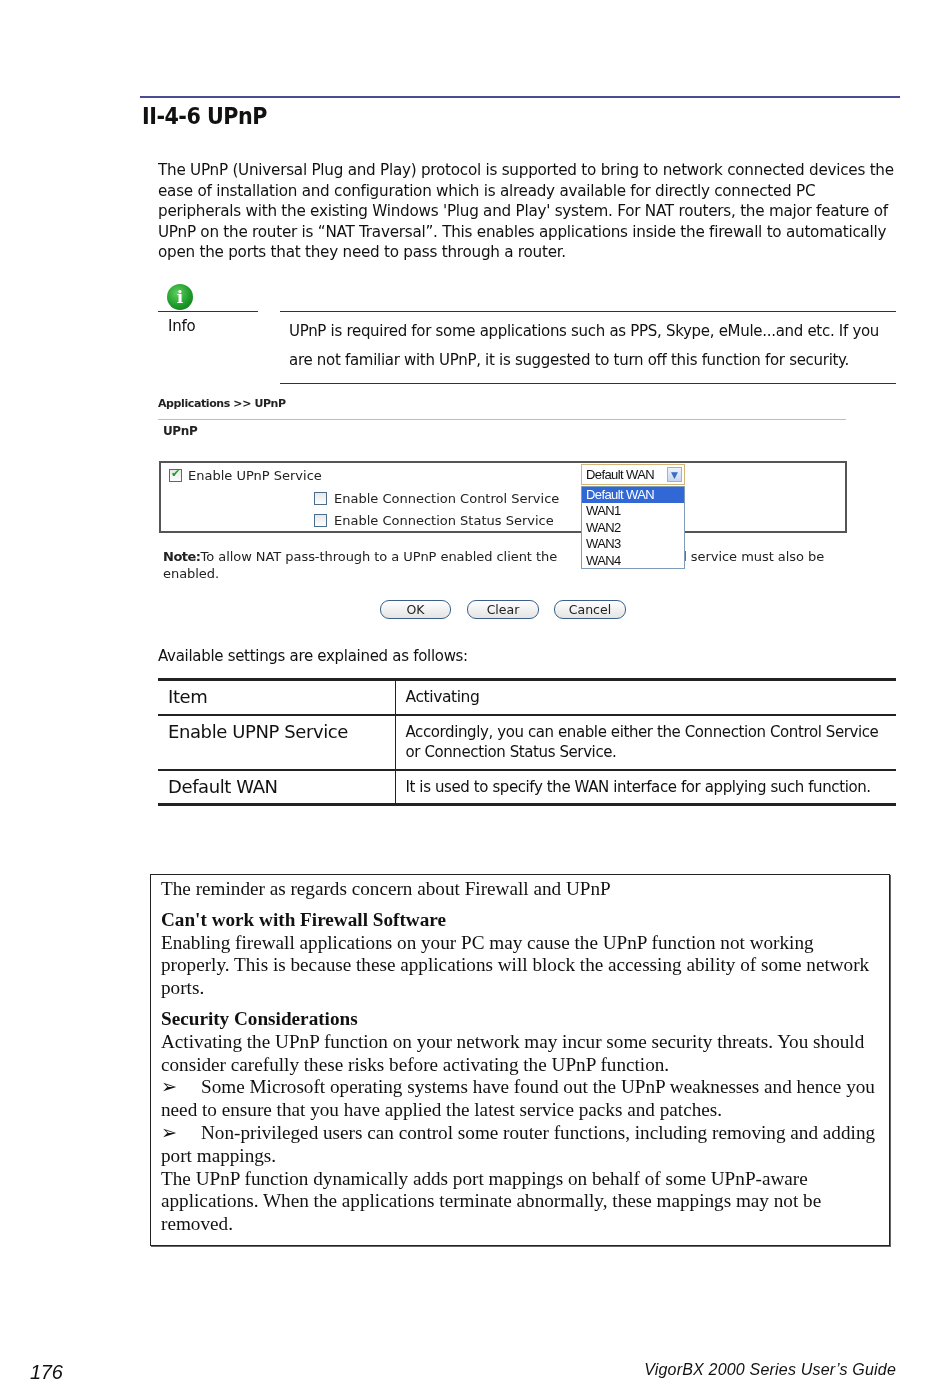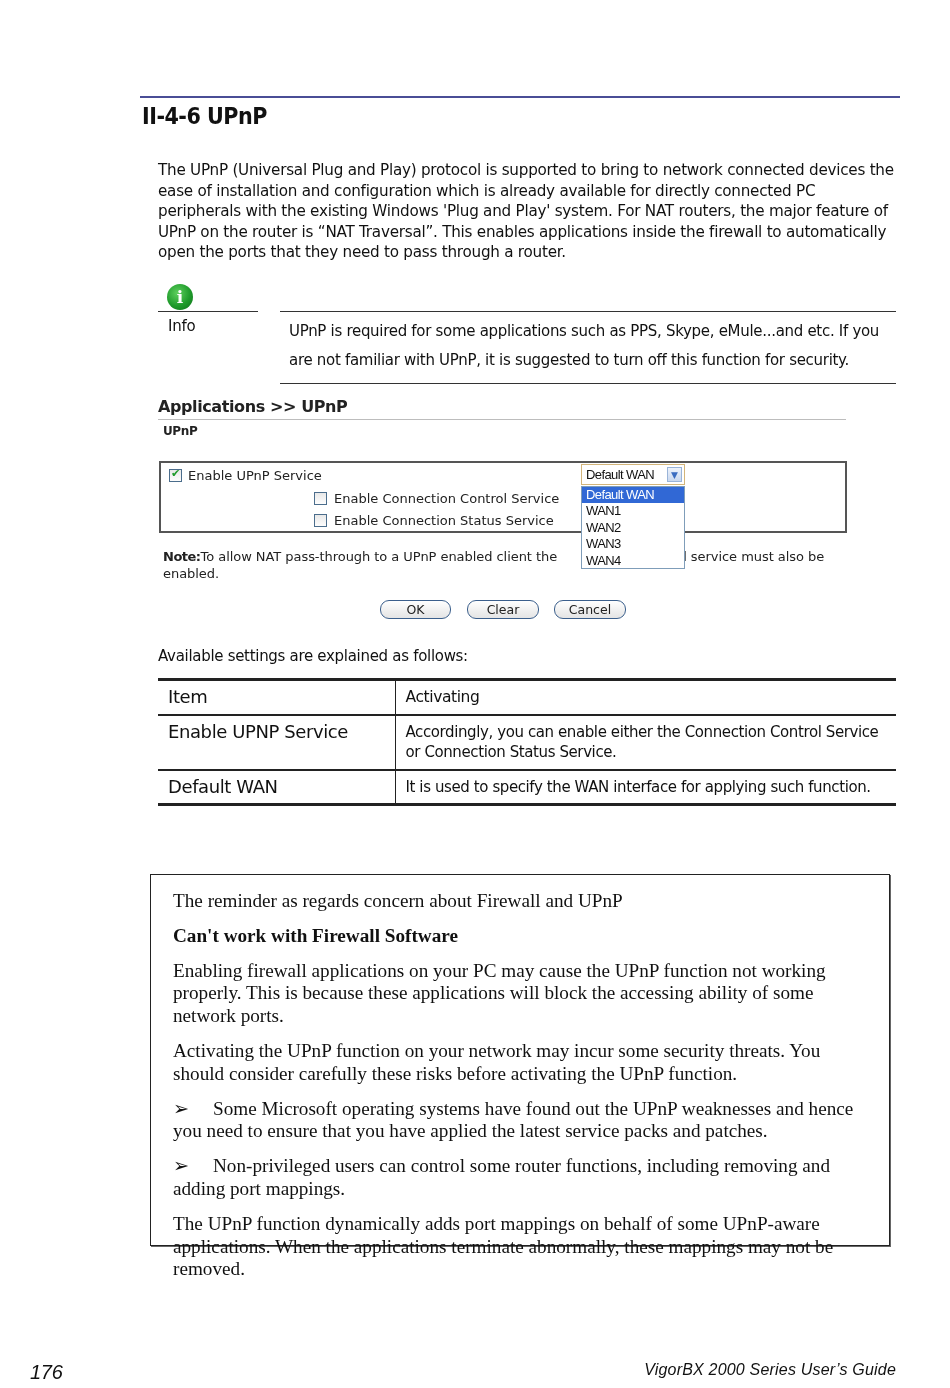--- a/index.html
+++ b/index.html
@@ -13,21 +13,21 @@
   .info-icon { position: absolute; left: 167px; top: 284px; width: 26px; height: 26px; border-radius: 50%;
     background: radial-gradient(circle at 40% 35%, #5fd05f 0%, #1f9b2b 55%, #0d6e19 100%);
     color: #fff; font-family: "DejaVu Serif", serif; font-weight: bold; font-size: 17px; text-align: center; line-height: 26px; }
   .info-rule-left { position: absolute; left: 158px; top: 311px; width: 100px; height: 1px; background: #333; }
   .info-rule-right { position: absolute; left: 280px; top: 311px; width: 616px; height: 1px; background: #333; }
   .info-rule-bottom { position: absolute; left: 280px; top: 383px; width: 616px; height: 1px; background: #333; }
   .info-label { position: absolute; left: 168px; top: 317px; font-size: 15px; letter-spacing: -0.2px; }
   .info-text { position: absolute; left: 289px; top: 317px; width: 605px; font-size: 15px; line-height: 29px; letter-spacing: -0.3px; }
 
   
-  .ui-breadcrumb { position: absolute; left: 158px; top: 397px; font-size: 16px; font-weight: bold; letter-spacing: -0.4px; color: #222; }
+  .ui-breadcrumb { position: absolute; left: 158px; top: 397px; font-size: 11px; font-weight: bold; letter-spacing: -0.4px; color: #222; }
   .ui-breadcrumb-rule { position: absolute; left: 158px; top: 419px; width: 688px; height: 1px; background: #bdbdbd; }
   .ui-panel-title { position: absolute; left: 163px; top: 424px; font-size: 12px; font-weight: bold; letter-spacing: -0.4px; color: #222; }
   .ui-panel { position: absolute; left: 159px; top: 461px; width: 688px; height: 72px; border: 2px solid #555; background: #fff; }
   .cb { position: absolute; width: 13px; height: 13px; border: 1px solid #4b6d8c; background: linear-gradient(#e8e8e8, #fdfdfd); }
   .cb.checked::after { content: "✔"; position: absolute; left: 1px; top: -3px; font-size: 11px; color: #1f9b2b; font-weight: bold; }
   .cb-label { position: absolute; font-family: "DejaVu Sans", sans-serif; font-size: 13px; color: #222; letter-spacing: 0; }
 
   .wan-select { position: absolute; left: 581px; top: 464px; width: 104px; height: 21px; border: 1px solid #d3b57a; background: #fff; }
   .wan-select-value { position: absolute; left: 4px; top: 2px; font-family: "Liberation Sans", sans-serif; font-size: 13px; letter-spacing: -0.6px; color: #111; }
   .wan-select-arrow { position: absolute; right: 2px; top: 2px; width: 15px; height: 15px; border: 1px solid #9ab4d8; background: linear-gradient(#eef3fb, #c9d8ef); color: #3a6cc0; font-size: 9px; text-align: center; line-height: 14px; }
@@ -44,21 +44,21 @@
 
   .settings { position: absolute; left: 158px; top: 678px; width: 738px; border-collapse: collapse; }
   .settings td { vertical-align: top; font-size: 18px; letter-spacing: -0.4px; line-height: 20.6px; padding: 6px 10px 6px 10px; }
   .settings tr { border-bottom: 2px solid #222; }
   .settings tr:first-child { border-top: 3px solid #222; }
   .settings tr:last-child { border-bottom: 3px solid #222; }
   .settings td.col1 { width: 237px; border-right: 1px solid #222; }
   .settings td.col2 { font-size: 15px; }
 
   .reminder { position: absolute; left: 150px; top: 874px; width: 740px; height: 372px; border: 1px solid #222; box-shadow: 1px 1px 0 #666; padding: 3px 10px; font-family: "Liberation Serif", serif; font-size: 19.2px; line-height: 22.8px; color: #111; }
-  .reminder p { margin: 12px; }
+  .reminder p { margin: 0; }
   .reminder .gap { margin-top: 8px; }
   .reminder .bold { font-weight: bold; }
   .bullet-glyph { display: inline-block; width: 40px; }
 
   .footer-page { position: absolute; left: 30px; top: 1361px; font-family: "Liberation Sans", sans-serif; font-style: italic; font-size: 20px; letter-spacing: -0.3px; }
   .footer-guide { position: absolute; right: 54px; top: 1361px; font-family: "Liberation Sans", sans-serif; font-style: italic; font-size: 16px; letter-spacing: 0.2px; }
 </style>
 </head>
 <body>
 
@@ -120,20 +120,21 @@
     <td class="col1">Default WAN</td>
     <td class="col2">It is used to specify the WAN interface for applying such function.</td>
   </tr>
 </tbody>
   </table>
 
 <div class="reminder">
   <p>The reminder as regards concern about Firewall and UPnP</p>
   <p class="gap bold">Can't work with Firewall Software</p>
   <p>Enabling firewall applications on your PC may cause the UPnP function not working properly. This is because these applications will block the accessing ability of some network ports.</p>
+  <p class="gap bold">Security Considerations</p>
   <p>Activating the UPnP function on your network may incur some security threats. You should consider carefully these risks before activating the UPnP function.</p>
   <p><span class="bullet-glyph">➢</span><span>Some Microsoft operating systems have found out the UPnP weaknesses and hence you need to ensure that you have applied the latest service packs and patches.</span></p>
   <p><span class="bullet-glyph">➢</span><span>Non-privileged users can control some router functions, including removing and adding port mappings.</span></p>
   <p>The UPnP function dynamically adds port mappings on behalf of some UPnP-aware applications. When the applications terminate abnormally, these mappings may not be removed.</p>
 </div>
 
 <div class="footer-page">176</div>
 <div class="footer-guide">VigorBX 2000 Series User’s Guide</div>
 
 </body></html>

